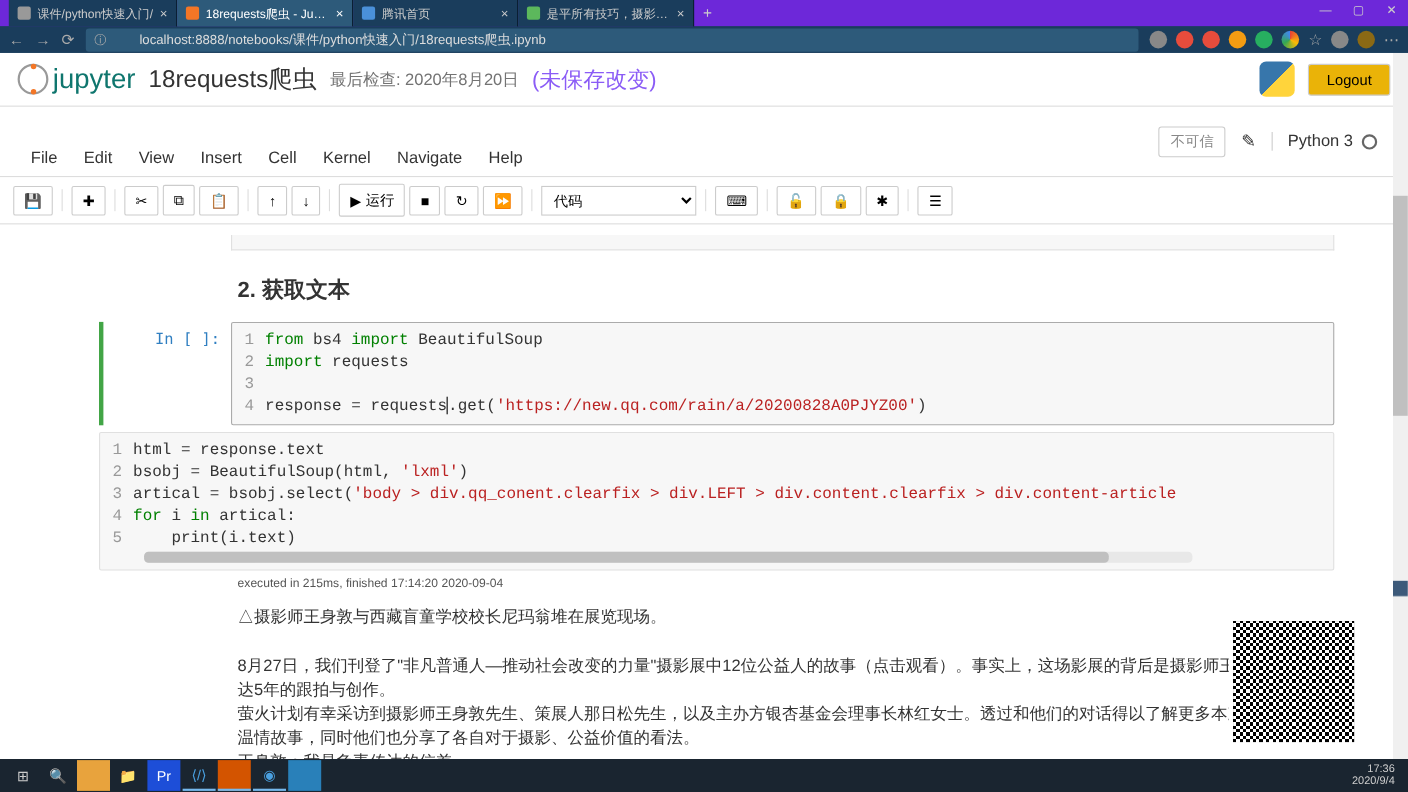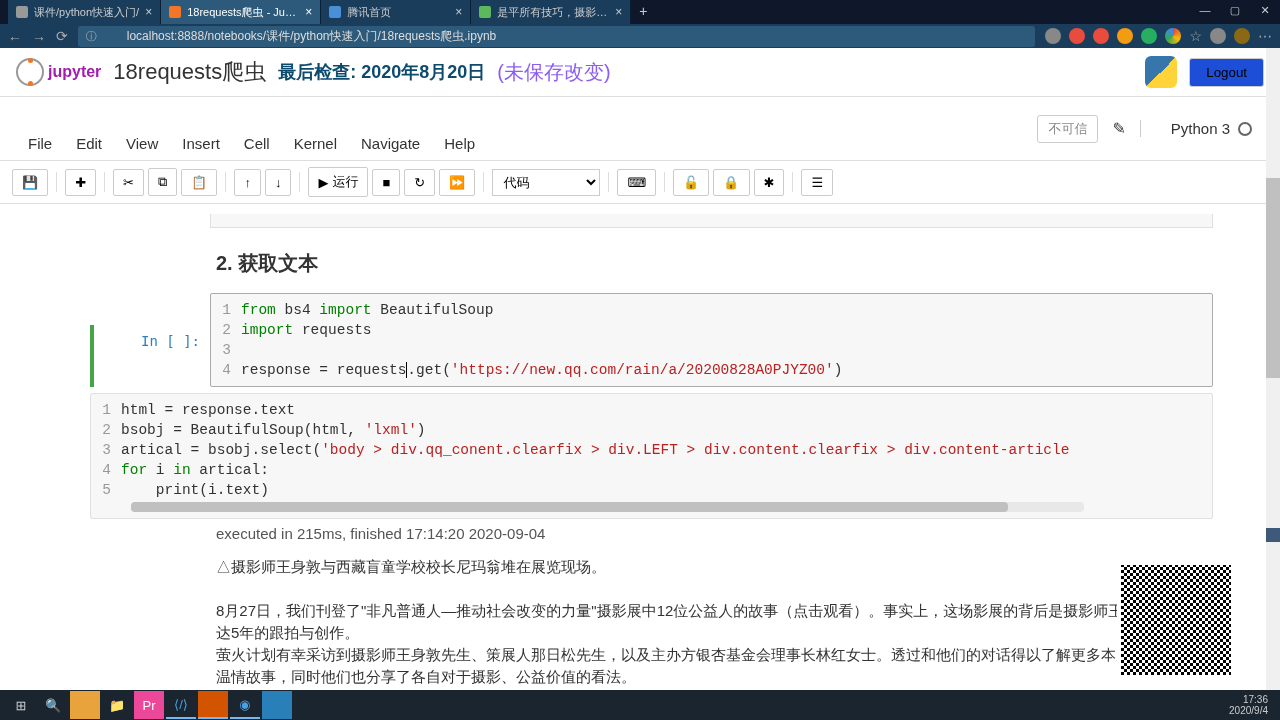--- a/index.html
+++ b/index.html
@@ -1,20 +1,20 @@
 <!DOCTYPE html>
 <html><head>
 <meta charset="utf-8">
 <style>
 * { margin: 0; padding: 0; box-sizing: border-box; }
 body { font-family: "Helvetica Neue", Helvetica, Arial, sans-serif; font-size: 14px; color: #333; background: #fff; overflow: hidden; }
 
 
 .browser-chrome { background: #1a3d5c; height: 48px; display: flex; flex-direction: column; }
-.tab-bar { display: flex; height: 24px; background: #0f172a; padding-left: 8px; }
+.tab-bar { display: flex; height: 24px; background: #6d28d9; padding-left: 8px; }
 .tab { background: #1a3d5c; color: #ccc; padding: 3px 8px; font-size: 11px; display: flex; align-items: center; gap: 6px; min-width: 150px; max-width: 160px; border-right: 1px solid #0a1f33; position: relative; }
 .tab.active { background: #2d5a7a; color: #fff; }
 .tab-icon { width: 12px; height: 12px; background: #999; border-radius: 2px; flex-shrink: 0; }
 .tab-text { overflow: hidden; white-space: nowrap; text-overflow: ellipsis; flex: 1; }
 .tab-close { font-size: 12px; cursor: pointer; }
 .tab-add { color: #ccc; padding: 3px 8px; font-size: 14px; cursor: pointer; }
 .addr-bar { display: flex; align-items: center; height: 24px; padding: 0 8px; gap: 10px; background: #1a3d5c; }
 .addr-btn { color: #aaa; font-size: 14px; cursor: pointer; }
 .addr-input-wrap { flex: 1; background: #2d5a7a; border-radius: 3px; padding: 2px 8px; display: flex; align-items: center; gap: 6px; }
 .addr-lock { color: #aaa; font-size: 11px; }
@@ -28,62 +28,62 @@
 .window-controls { position: absolute; top: 0; right: 0; display: flex; }
 .win-btn { width: 30px; height: 20px; color: #ccc; text-align: center; font-size: 11px; line-height: 20px; cursor: pointer; }
 
 
 .jupyter-header { padding: 8px 16px; display: flex; align-items: center; gap: 12px; border-bottom: 1px solid #ddd; }
 .jupyter-logo { display: flex; align-items: center; gap: 4px; }
 .logo-circle { width: 28px; height: 28px; border: 2px solid #999; border-radius: 50%; position: relative; }
 .logo-dot { width: 5px; height: 5px; background: #f37626; border-radius: 50%; position: absolute; }
 .logo-dot.d1 { top: -2px; left: 10px; }
 .logo-dot.d2 { bottom: -2px; left: 10px; }
-.logo-text { color: #a21caf; font-size: 16px; font-weight: 700; }
+.logo-text { color: #0f766e; font-size: 25px; font-weight: 400; }
 .notebook-title { font-size: 22px; color: #333; }
-.checkpoint { color: #0c4a6e; font-size: 18px; font-weight: bold; }
+.checkpoint { color: #737373; font-size: 15px; }
 .unsaved { color: #8b5cf6; font-size: 20px; }
 .header-right { margin-left: auto; display: flex; align-items: center; gap: 12px; }
 .python-logo { width: 32px; height: 32px; background: linear-gradient(135deg, #3776ab 50%, #ffd43b 50%); border-radius: 6px; }
-.logout-btn { padding: 6px 16px; border: 1px solid #ccc; background: #1d4ed8; border-radius: 3px; cursor: pointer; }
+.logout-btn { padding: 6px 16px; border: 1px solid #ccc; background: #eab308; border-radius: 3px; cursor: pointer; }
 
 
 .menu-bar { padding: 8px 28px; border-bottom: 1px solid #ddd; display: flex; align-items: center; gap: 24px; font-size: 15px; }
 .menu-item { cursor: pointer; color: #333; margin-top: 30px; }
 .menu-right { margin-left: auto; display: flex; align-items: center; gap: 14px; }
 .not-trusted { border: 1px solid #ccc; padding: 4px 10px; border-radius: 3px; color: #888; font-size: 13px; }
 .pencil { font-size: 16px; cursor: pointer; }
-.kernel-name { border-left: 1px solid #ccc; padding-left: 30px; display: flex; align-items: center; gap: 8px; }
+.kernel-name { border-left: 1px solid #ccc; padding-left: 14px; display: flex; align-items: center; gap: 8px; }
 .kernel-indicator { width: 14px; height: 14px; border: 2px solid #666; border-radius: 50%; }
 
 
 .toolbar { padding: 6px 12px; border-bottom: 1px solid #ddd; display: flex; align-items: center; gap: 4px; }
 .tool-btn { padding: 5px 9px; border: 1px solid #ccc; background: #fff; border-radius: 2px; cursor: pointer; font-size: 13px; display: flex; align-items: center; }
 .tool-sep { width: 1px; height: 20px; background: #ddd; margin: 0 4px; }
-.tool-select { padding: 4px 6px; border: 1px solid #ccc; background: #fff; width: 108px; font-size: 13px; }
+.tool-select { padding: 4px 6px; border: 1px solid #ccc; background: #fff; width: 141px; font-size: 13px; }
 .run-btn { display: flex; align-items: center; gap: 4px; }
 
 
 .notebook { padding: 10px 67px 0 90px; overflow-y: auto; height: calc(720px - 48px - 53px - 44px - 40px - 30px); position: relative; }
 .heading { font-size: 20px; font-weight: bold; margin: 22px 0 16px 126px; }
 .cell { display: flex; margin-bottom: 6px; }
-.cell.selected .prompt-area { border-left: 4px solid #42a546; margin-top: 32px; }
+.cell.selected .prompt-area { border-left: 4px solid #42a546; }
 .cell.selected .code-area { border: 1px solid #ababab; background: #f7f7f7; }
 .prompt-area { width: 120px; text-align: right; padding: 8px 10px 0 0; font-family: monospace; color: #307fc1; font-size: 14px; }
 .code-area { flex: 1; border: 1px solid #e0e0e0; border-radius: 2px; padding: 6px 0; background: #f7f7f7; }
 .code-line { display: flex; font-family: "Courier New", monospace; font-size: 14.5px; line-height: 20px; }
 .line-num { width: 30px; text-align: right; color: #999; padding-right: 10px; user-select: none; flex-shrink: 0; }
 .line-content { flex: 1; white-space: pre; }
 .kw-green { color: #008000; font-weight: normal; }
 .str-red { color: #ba2121; }
 .cursor { display: inline-block; width: 1px; height: 16px; background: #000; vertical-align: middle; animation: blink 1s infinite; }
 @keyframes blink { 50% { opacity: 0; } }
 .hscroll { width: 85%; height: 10px; background: #e8e8e8; margin: 2px 0 0 40px; border-radius: 4px; position: relative; }
 .hscroll-thumb { position: absolute; left: 0; width: 92%; height: 100%; background: #c0c0c0; border-radius: 4px; }
-.exec-time { font-size: 15px; color: #555; margin: 6px 0 14px 126px; }
+.exec-time { font-size: 11px; color: #555; margin: 6px 0 14px 126px; }
 .output-text { margin-left: 126px; font-size: 15px; line-height: 22px; color: #333; white-space: pre-wrap; }
 
 
 .qr-code { position: absolute; right: 45px; bottom: 30px; width: 118px; height: 118px; background: #fff; padding: 4px; }
 .qr-inner { width: 100%; height: 100%; background:
   repeating-linear-gradient(0deg, #000 0 3px, #fff 3px 6px),
   repeating-linear-gradient(90deg, #000 0 3px, #fff 3px 6px);
   background-blend-mode: difference; }
 
 
@@ -288,21 +288,21 @@
 <div class="vscroll">
   <div class="vscroll-thumb"></div>
   <div class="vscroll-marker" style="top:480px"></div>
 </div>
 
 <div class="taskbar">
   <div class="task-icon">⊞</div>
   <div class="task-icon">🔍</div>
   <div class="task-icon" style="background:#e8a33d"></div>
   <div class="task-icon">📁</div>
-  <div class="task-icon" style="background:#ec4899;color:#fff">Pr</div>
+  <div class="task-icon" style="background:#1d4ed8;color:#fff">Pr</div>
   <div class="task-icon active" style="color:#4aa0e0">⟨/⟩</div>
   <div class="task-icon active" style="background:#d35400"></div>
   <div class="task-icon active" style="color:#4aa0e0">◉</div>
   <div class="task-icon" style="background:#2980b9"></div>
   <div class="task-right">
     <div><span>17:36</span><br><span>2020/9/4</span></div>
   </div>
 </div>
 
 </body></html>

